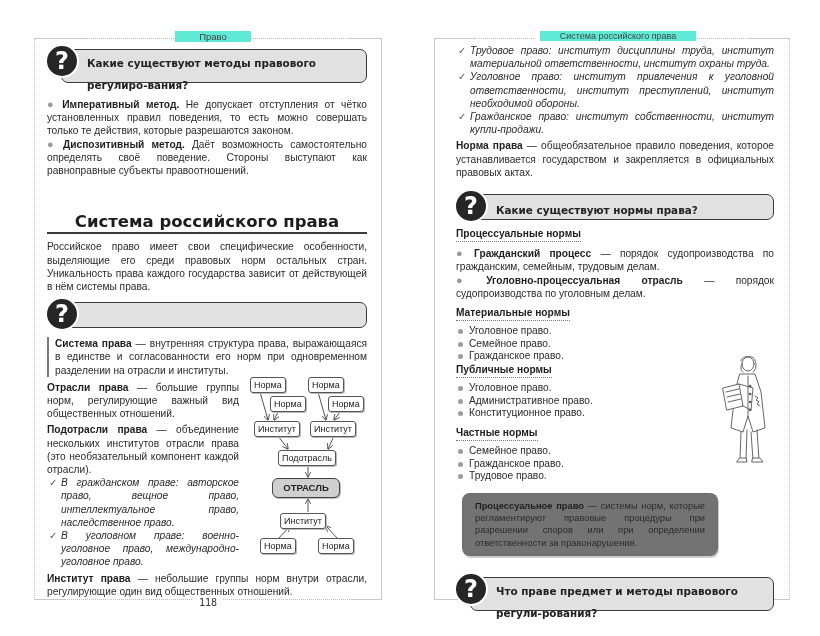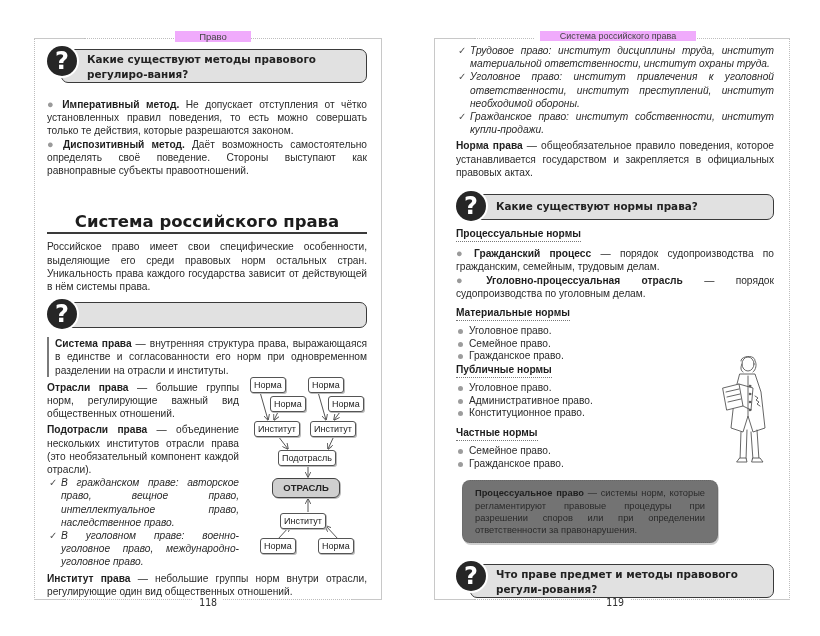--- a/index.html
+++ b/index.html
@@ -11,21 +11,21 @@
   .page-left { left: 0; width: 400px; }
   .page-right { left: 410px; width: 410px; }
 
   
   .frame { position: absolute; top: 38px; bottom: 36px; }
   .page-left .frame { left: 34px; right: 18px; border-left: 1px dotted #bdbdbd; border-right: 1px solid #c8c8c8; }
   .page-right .frame { left: 24px; right: 30px; border-left: 1px solid #c8c8c8; border-right: 1px dotted #bdbdbd; }
 
   .running-head {
     position: absolute; top: 31px; font-size: 9.5px; color: #444; text-align: center;
-    background: #f0abfc; padding: 0 8px;
+    background: #5eead4; padding: 0 8px;
   }
   .head-line { position: absolute; top: 38px; height: 0; border-top: 1px solid #c8c8c8; }
   .head-line.dotted { border-top: 1px dotted #bdbdbd; }
   .foot-line { position: absolute; bottom: 36px; height: 0; border-top: 1px solid #c8c8c8; }
   .foot-line.dotted { border-top: 1px dotted #bdbdbd; }
   .page-num {
     position: absolute; bottom: 28px; font-size: 10px; color: #333; background: #fff; padding: 0 6px;
     font-family: "DejaVu Sans Mono", monospace;
   }
 
@@ -37,21 +37,21 @@
   b { color: #1e1e1e; }
 
   
   .q-callout { position: relative; margin: 0 0 0 0; height: 40px; }
   .q-bar {
     position: absolute; left: 14px; right: 0; top: 3px; bottom: 3px;
     background: #e1e1e1; border: 1.4px solid #3a3a3a; border-radius: 7px; border-left-color: #3a3a3a;
   }
   .q-bar-text {
     position: absolute; left: 40px; right: 10px; top: 6px;
-    font-weight: bold; font-size: 10.4px; line-height: 15px; color: #222; text-align: left;
+    font-weight: bold; font-size: 10.4px; line-height: 22px; color: #222; text-align: left;
     font-family: "DejaVu Sans", sans-serif; font-weight: 600;
   }
   .q-icon {
     position: absolute; left: 0; top: 0; width: 30px; height: 30px; border-radius: 50%;
     background: #262626; color: #fff; font-weight: bold; font-size: 24px; line-height: 31px;
     text-align: center; font-family: "DejaVu Sans", sans-serif;
     box-shadow: 0 0 0 2px #fff;
   }
   .q-callout.single { height: 32px; }
   .q-callout.single .q-bar-text { top: 8px; }
@@ -236,20 +236,21 @@
           <li>Конституционное право.</li>
         </ul>
       </div>
     </div>
 
     <div style="height:6px"></div>
     <span class="subhead">Частные нормы</span>
     <ul class="list-plain" style="margin-top:4px">
       <li>Семейное право.</li>
       <li>Гражданское право.</li>
+      <li>Трудовое право.</li>
     </ul>
 
     <div style="height:10px"></div>
     <div class="note-box" style="width:230px;margin-left:6px;">
       <b>Процессуальное право</b><span> — системы норм, которые регламентируют правовые процедуры при разрешении споров или при определении ответственности за правонарушения.</span>
     </div>
 
     <div style="height:18px"></div>
     <div class="q-callout">
       <div class="q-bar"></div>

